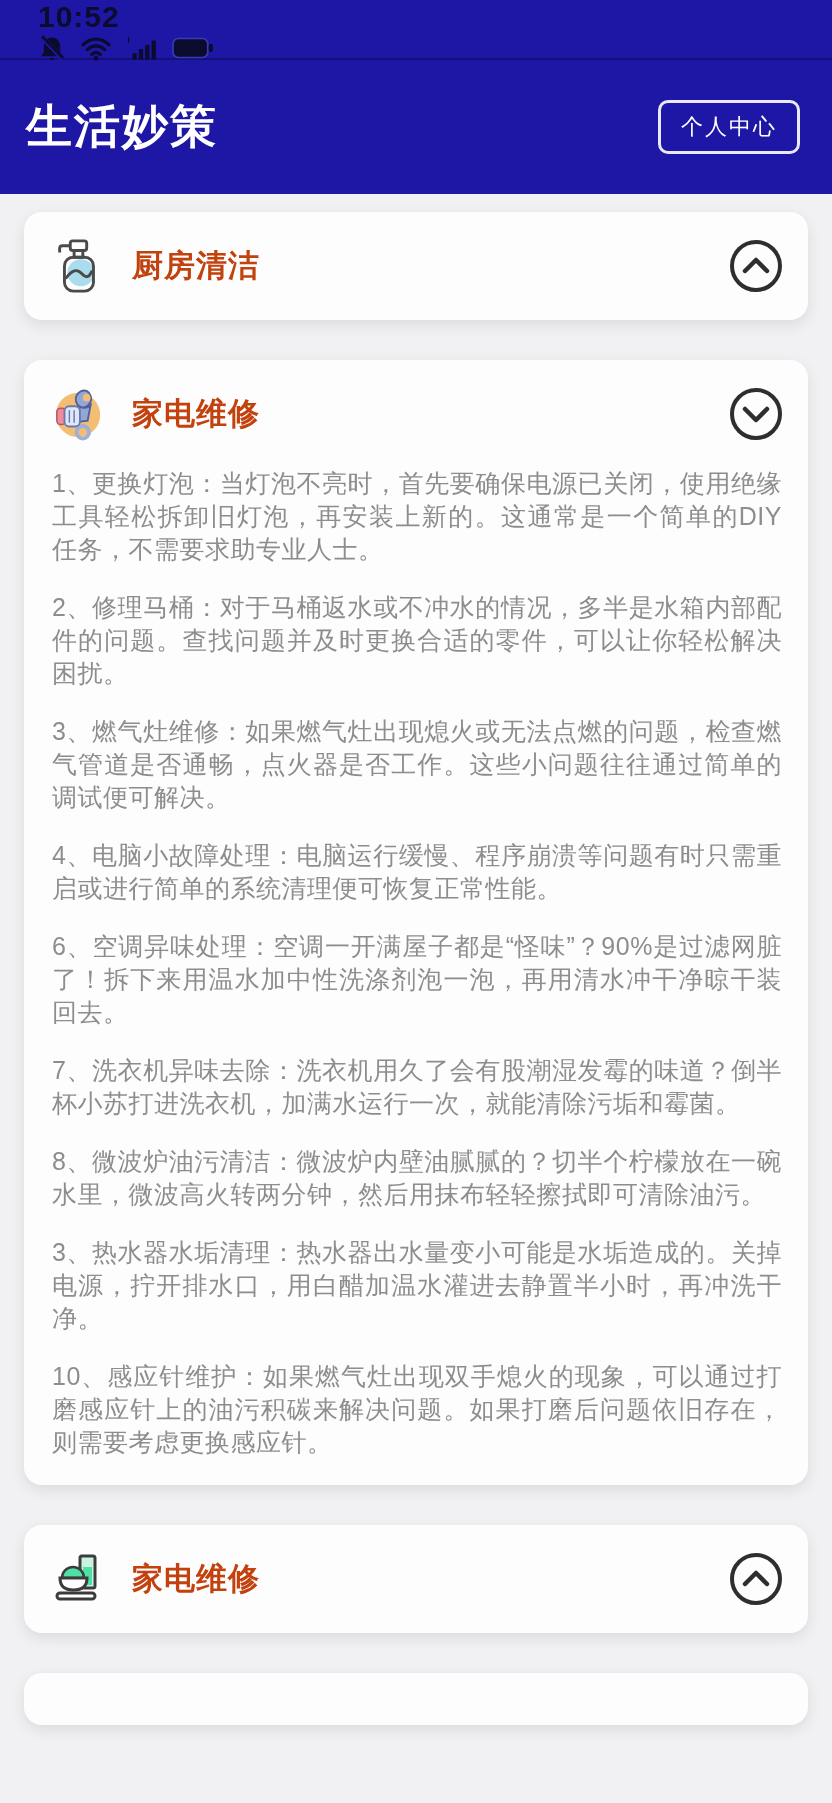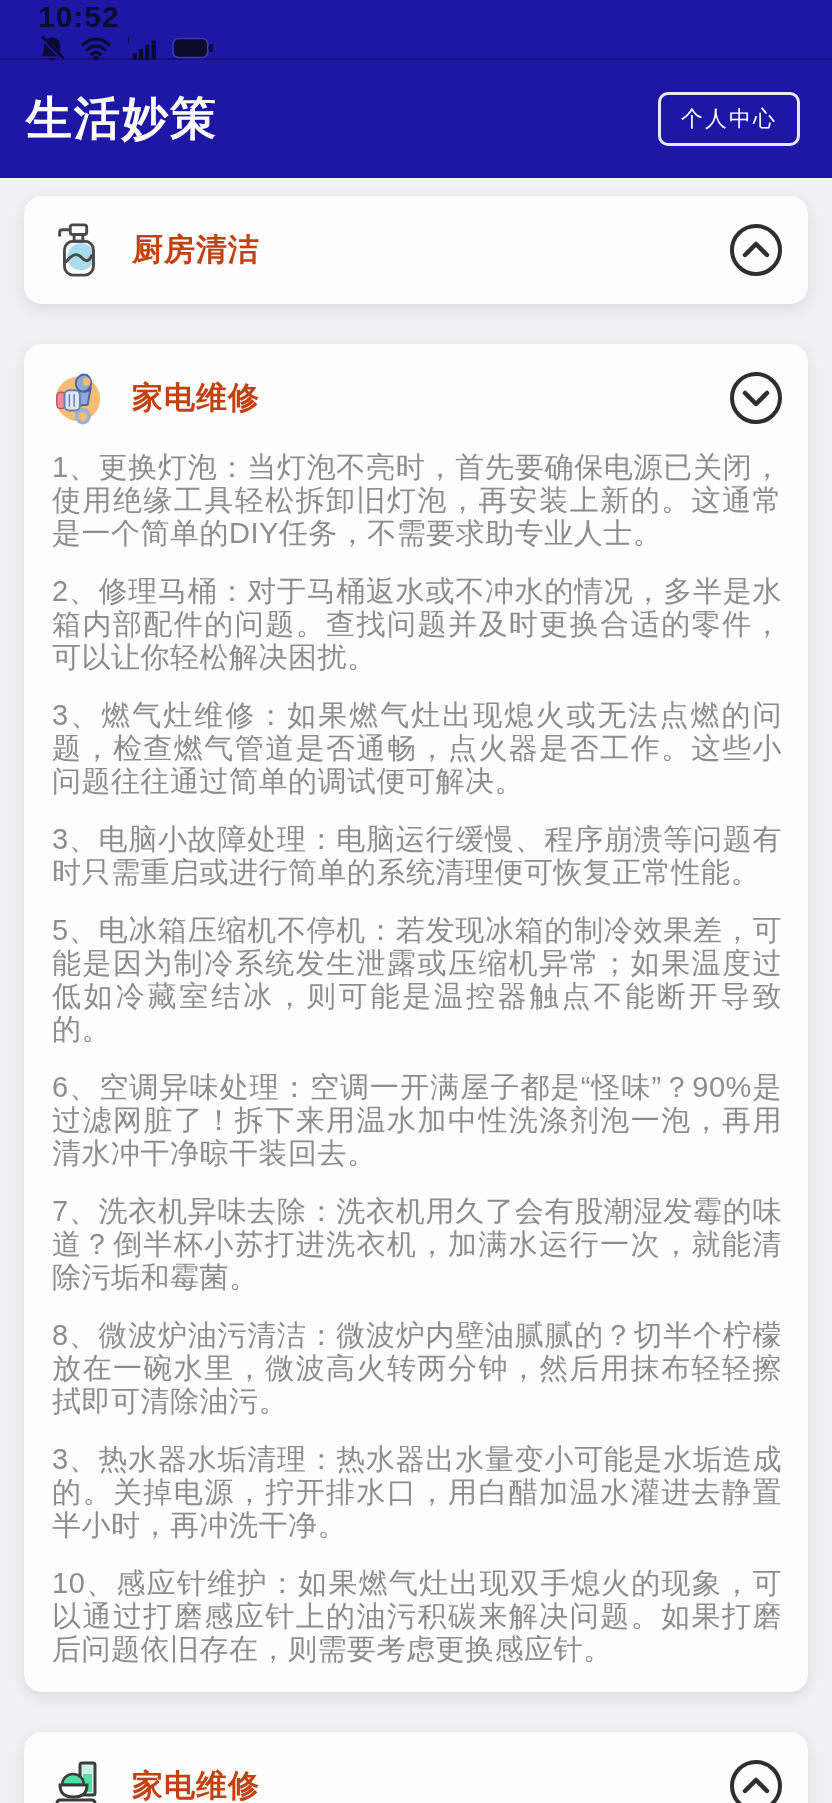--- a/index.html
+++ b/index.html
@@ -14,21 +14,21 @@
     height: 60px; background: #1e17a6;
     display: flex; align-items: flex-start; justify-content: space-between;
     padding: 0 22px 0 38px;
     border-bottom: 2px solid rgba(0,0,0,0.28);
     flex-direction: column;
   }
   .status-time { color: #0c0c30; font-size: 30px; font-weight: 700; letter-spacing: 1px; }
   .status-icons { display: flex; align-items: center; gap: 14px; }
   .status-icons svg { display: block; }
   .app-bar {
-    height: 118px; background: #1e17a6;
+    height: 134px; background: #1e17a6;
     display: flex; align-items: center; justify-content: space-between;
     padding: 0 32px 0 26px;
   }
   .app-title { color: #ffffff; font-size: 46px; font-weight: 800; letter-spacing: 2px; }
   .profile-btn {
     background: transparent; color: #ffffff;
     border: 3px solid #e9e9f5; border-radius: 10px;
     font-size: 22px; font-weight: 500; letter-spacing: 2px;
     padding: 9px 20px; cursor: pointer;
     font-family: "Liberation Sans", sans-serif;
@@ -40,21 +40,21 @@
     box-shadow: 0 5px 14px rgba(40,40,60,0.10);
     padding: 26px 24px 26px 28px;
     margin-bottom: 40px;
   }
   .card-head { display: flex; align-items: center; cursor: pointer; }
   .card-icon { width: 52px; height: 56px; flex: 0 0 auto; display: flex; align-items: center; justify-content: center; }
   .card-title { font-size: 31px; font-weight: 800; color: #c2410c; margin-left: 28px; letter-spacing: 1px; }
   .chev-btn { margin-left: auto; width: 56px; height: 56px; cursor: pointer; }
   .tips { margin-top: 6px; }
   .tips p {
-    font-size: 29px; line-height: 33px; color: #8d8d8d;
+    font-size: 25px; line-height: 33px; color: #8d8d8d;
     margin-top: 25px; letter-spacing: 0.5px;
     padding-right: 2px;
     text-align: justify;
   }
 </style>
 </head>
 <body>
 
 <div class="status-bar">
   <span class="status-time">10:52</span>
@@ -141,22 +141,21 @@
         <svg width="56" height="56" viewBox="0 0 56 56">
           <circle cx="28" cy="28" r="24" fill="none" stroke="#2e2e2e" stroke-width="4"></circle>
           <polyline points="17,23 28,34 39,23" fill="none" stroke="#2e2e2e" stroke-width="4.5" stroke-linecap="round" stroke-linejoin="round"></polyline>
         </svg>
       </span>
     </div>
     <div class="tips">
       <p>1、更换灯泡：当灯泡不亮时，首先要确保电源已关闭，使用绝缘工具轻松拆卸旧灯泡，再安装上新的。这通常是一个简单的DIY任务，不需要求助专业人士。</p>
       <p>2、修理马桶：对于马桶返水或不冲水的情况，多半是水箱内部配件的问题。查找问题并及时更换合适的零件，可以让你轻松解决困扰。</p>
       <p>3、燃气灶维修：如果燃气灶出现熄火或无法点燃的问题，检查燃气管道是否通畅，点火器是否工作。这些小问题往往通过简单的调试便可解决。</p>
-      <p>3、电脑小故障处理：电脑运行缓慢、程序崩溃等问题有时只需重启或进行简单的系统清理便可恢复正常性能。</p>
-      <p>5、电冰箱压缩机不停机：若发现冰箱的制冷效果差，可能是因为制冷系统发生泄露或压缩机异常；如果温度过低如冷藏室结冰，则可能是温控器触点不能断开导致的。</p>
+      <p>4、电脑小故障处理：电脑运行缓慢、程序崩溃等问题有时只需重启或进行简单的系统清理便可恢复正常性能。</p>
       <p>6、空调异味处理：空调一开满屋子都是“怪味”？90%是过滤网脏了！拆下来用温水加中性洗涤剂泡一泡，再用清水冲干净晾干装回去。</p>
       <p>7、洗衣机异味去除：洗衣机用久了会有股潮湿发霉的味道？倒半杯小苏打进洗衣机，加满水运行一次，就能清除污垢和霉菌。</p>
       <p>8、微波炉油污清洁：微波炉内壁油腻腻的？切半个柠檬放在一碗水里，微波高火转两分钟，然后用抹布轻轻擦拭即可清除油污。</p>
       <p>3、热水器水垢清理：热水器出水量变小可能是水垢造成的。关掉电源，拧开排水口，用白醋加温水灌进去静置半小时，再冲洗干净。</p>
       <p>10、感应针维护：如果燃气灶出现双手熄火的现象，可以通过打磨感应针上的油污积碳来解决问题。如果打磨后问题依旧存在，则需要考虑更换感应针。</p>
     </div>
   </section>
 
   <section class="card">
     <div class="card-head">

